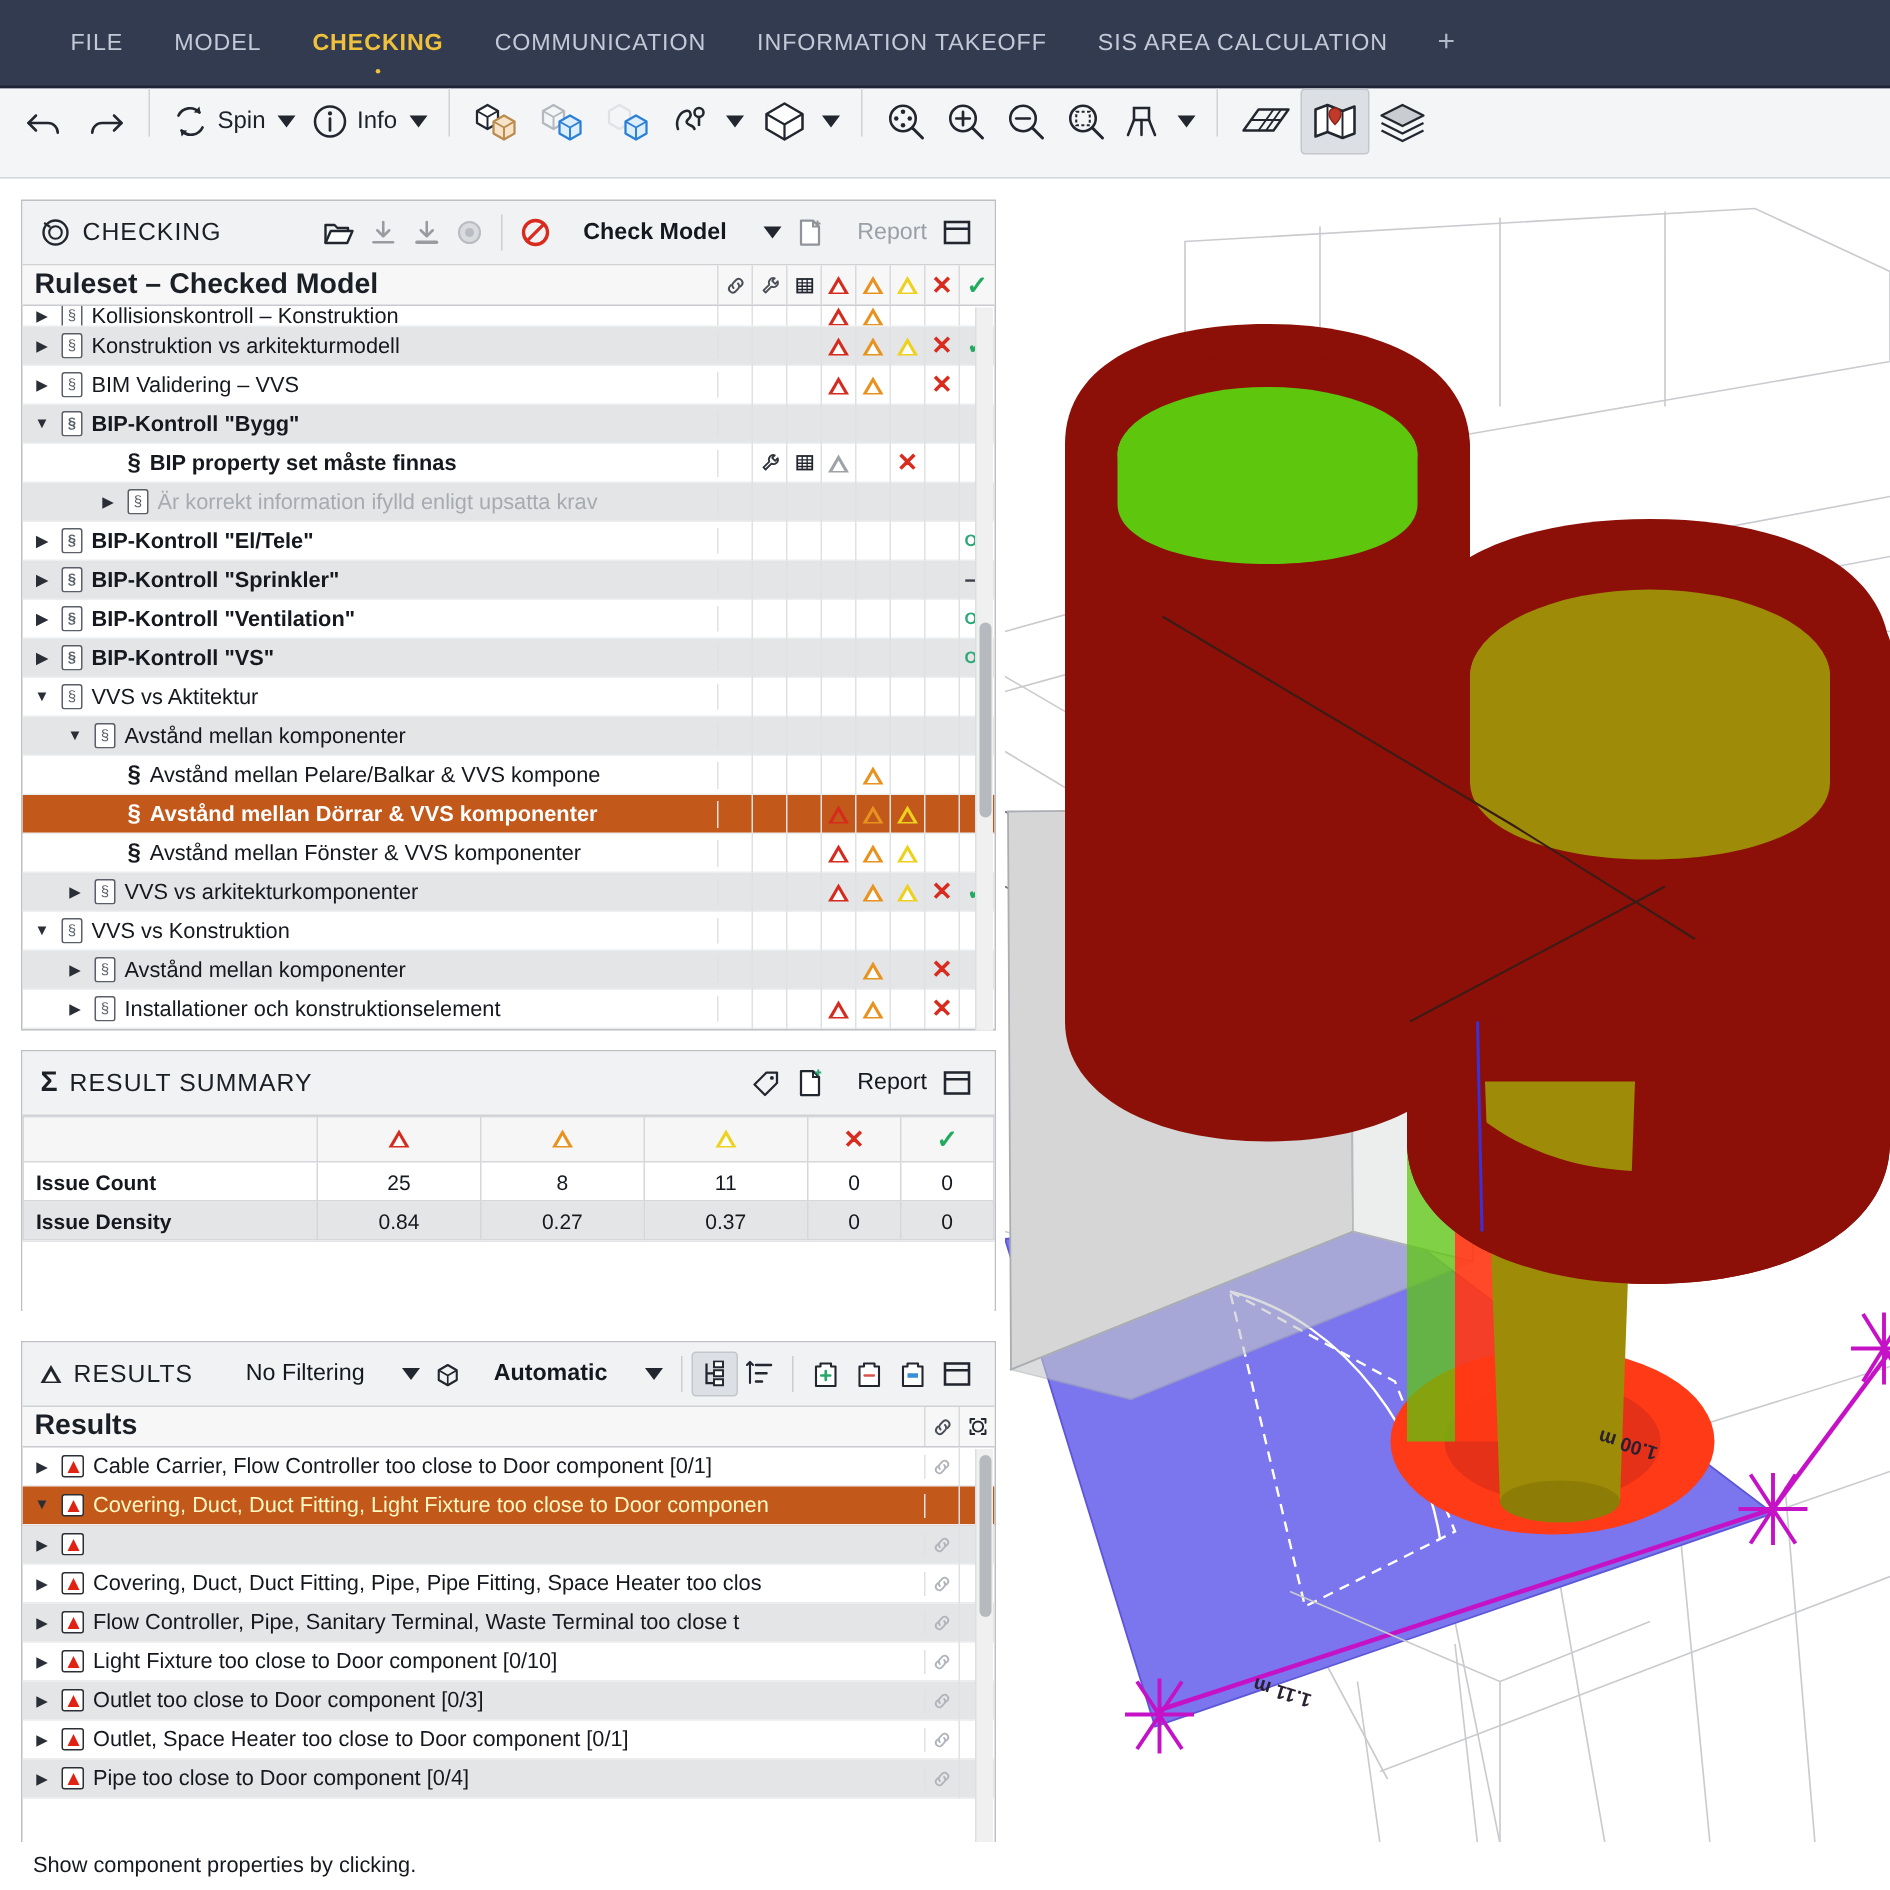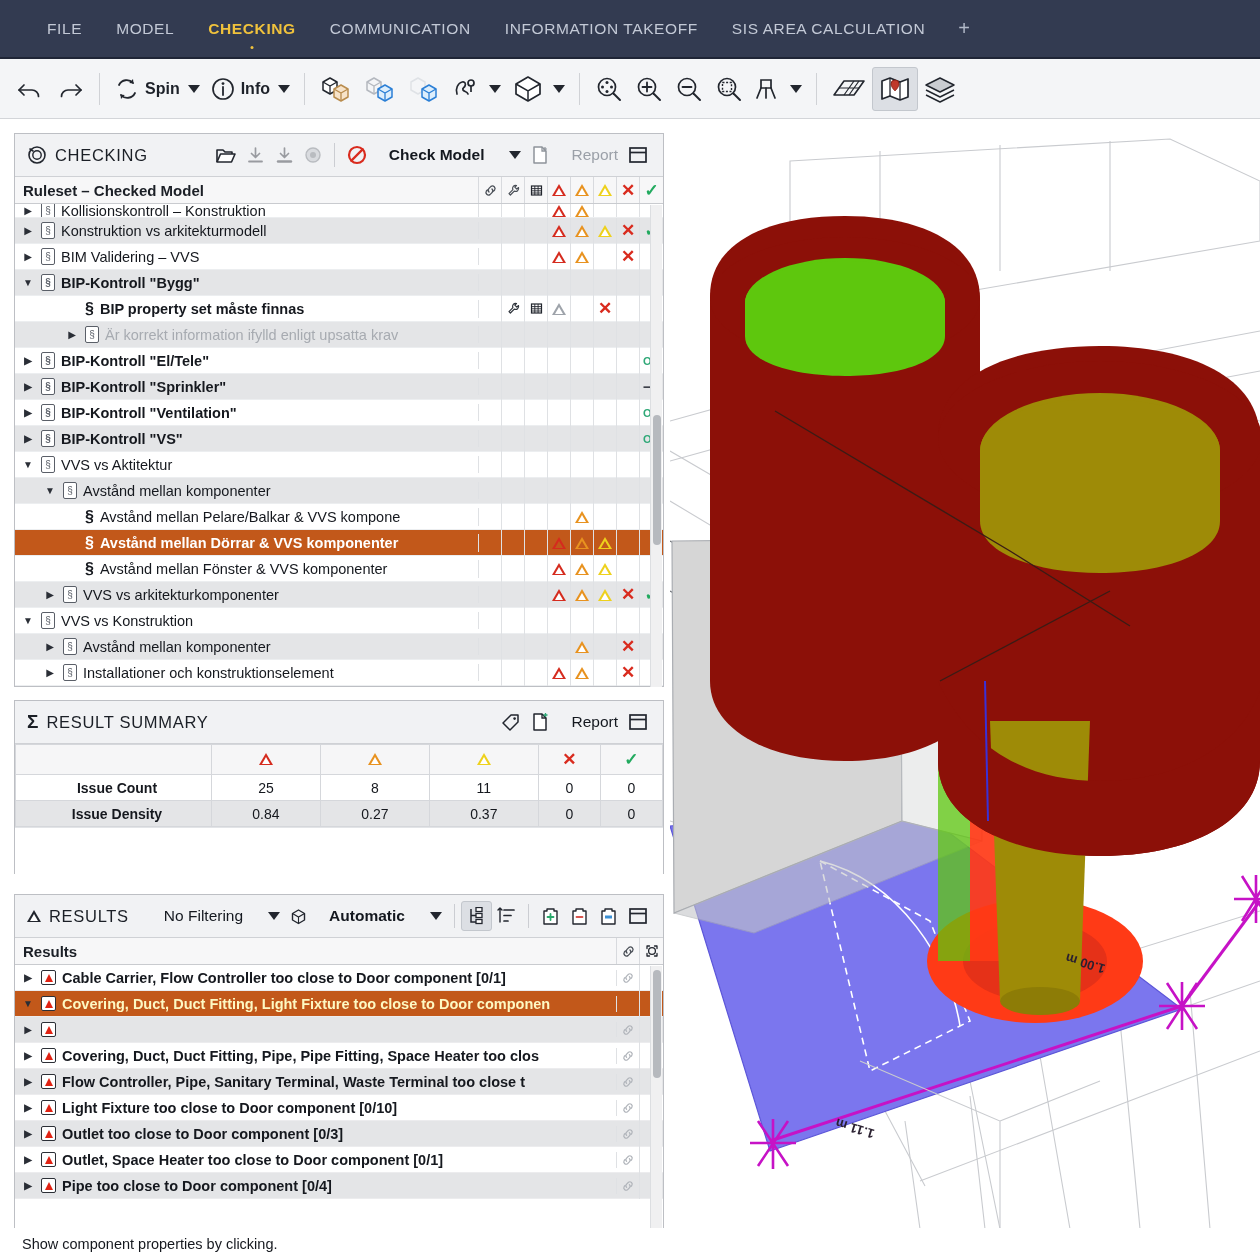--- a/index.html
+++ b/index.html
@@ -31,21 +31,21 @@
     width: 3px; height: 3px; border-radius: 50%;
     background: #f0c23c; transform: translateX(-50%);
   }
   .menu-plus { color: #b2b9c8; font-size: 20px; padding: 0 16px; line-height: 59px; }
 
   
   .toolbar {
     position: absolute; top: 59px; left: 0; width: 1260px; height: 60px;
     background: #f4f5f7;
     border-bottom: 1px solid #d3d5d9;
-    display: flex; align-items: center; padding-left: 10px; font-weight: bold;
+    display: flex; padding-left: 10px;
   }
   .tb-btn {
     height: 44px; min-width: 38px;
     display: flex; align-items: center; justify-content: center;
     gap: 5px; padding: 0 5px; border-radius: 3px; cursor: default;
   }
   .tb-btn.pressed { background: #dcdfe4; border: 1px solid #c3c7cd; }
   .tb-label { font-size: 16px; color: #1d2129; }
   .tb-sep { width: 1px; height: 32px; background: #d0d2d6; margin: 0 9px; }
   .caret { width: 0; height: 0; border-left: 6px solid transparent;
@@ -76,21 +76,21 @@
   .ph-txt.gray { color: #9ba0a8; }
   .ph-sep { width: 1px; height: 24px; background: #cbcdd2; margin: 0 7px; }
 
   
   .grid-head {
     display: flex; height: 27px; align-items: stretch;
     background: #f7f7f8; border-bottom: 1px solid #c9cbcf;
     font-size: 13.5px;
   }
   .gh-name { flex: 1; display: flex; align-items: center; padding-left: 8px;
-             font-weight: bold; color: #1b1f26; font-size: 15px;
+             font-weight: bold; color: #1b1f26; font-size: 19px;
              border-right: 1px solid #d8dade; }
   .gh-col { width: 23px; display: flex; align-items: center; justify-content: center;
             border-right: 1px solid #d8dade; }
   .gh-col.last { border-right: none; }
 
   
   .tree { position: relative; overflow: hidden; }
   .trow {
     display: flex; align-items: center; height: 26px;
     border-bottom: 1px solid #eceef0; position: relative;
@@ -150,33 +150,33 @@
   .vthumb { position: absolute; left: 2px; width: 8px; border-radius: 4px;
             background: #b6b9be; }
 
   
   .sum-table { width: 100%; border-collapse: collapse; }
   .sum-table th, .sum-table td {
     border: 1px solid #d5d7db; height: 26px; font-size: 14px;
     text-align: center; color: #15181e;
   }
   .sum-table th { background: #f6f6f7; height: 30px; }
-  .sum-table td.rowlab { text-align: center; padding-left: 8px; font-weight: bold;
+  .sum-table td.rowlab { text-align: left; padding-left: 8px; font-weight: bold;
                          width: 196px; }
   .sum-table tr.odd td { background: #ffffff; }
   .sum-table tr.even td { background: #e4e5e7; }
   .sum-blank { height: 48px; background: #fff; border-top: 1px solid #e2e4e7; }
 
   
   .rrow { display: flex; align-items: center; height: 26px;
           border-bottom: 1px solid #ececee; }
   .rrow.alt { background: #e4e5e7; }
   .rrow.sel { background: #c2581a; }
   .rrow-label { flex: 1; display: flex; align-items: center; gap: 6px;
-                padding-left: 6px; font-size: 14.5px; font-weight: bold;
+                padding-left: 6px; font-size: 14.5px; font-weight: normal;
                 color: #15181e; white-space: nowrap; overflow: hidden;
                 border-right: 1px solid #dfe1e4; }
   .rrow.sel .rrow-label { color: #fef9c3; }
   .rrow-label.sub { font-weight: normal; }
   .rcol { width: 23px; height: 26px; border-right: 1px solid #dfe1e4;
           display: flex; align-items: center; justify-content: center; }
   .rcol.last { border-right: none; }
   .icn-clash {
     width: 15px; height: 15px; border: 1.6px solid #2b2f36; border-radius: 2px;
     background: #fff; display: inline-flex; align-items: center;

